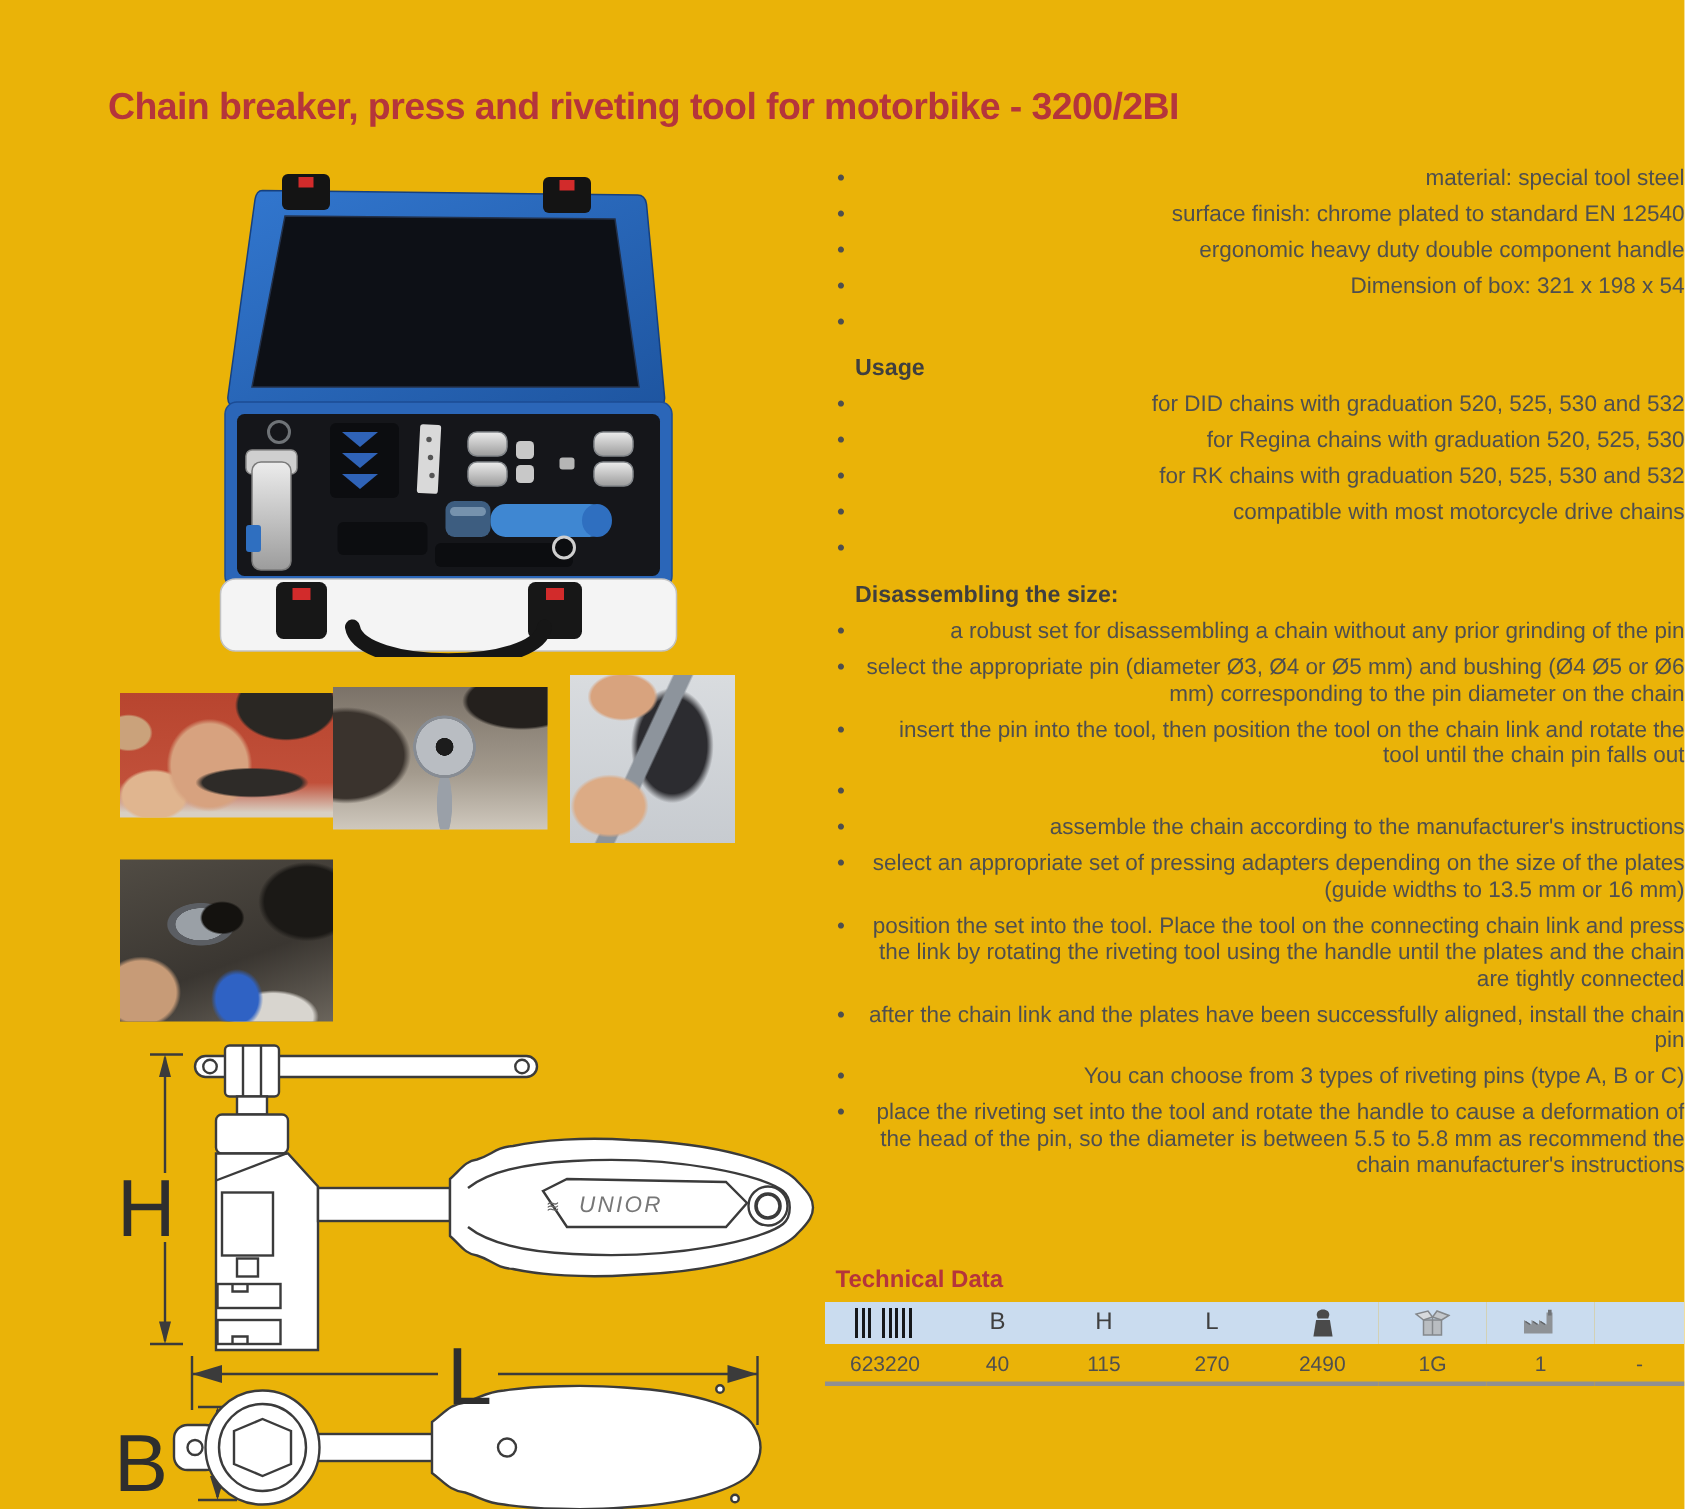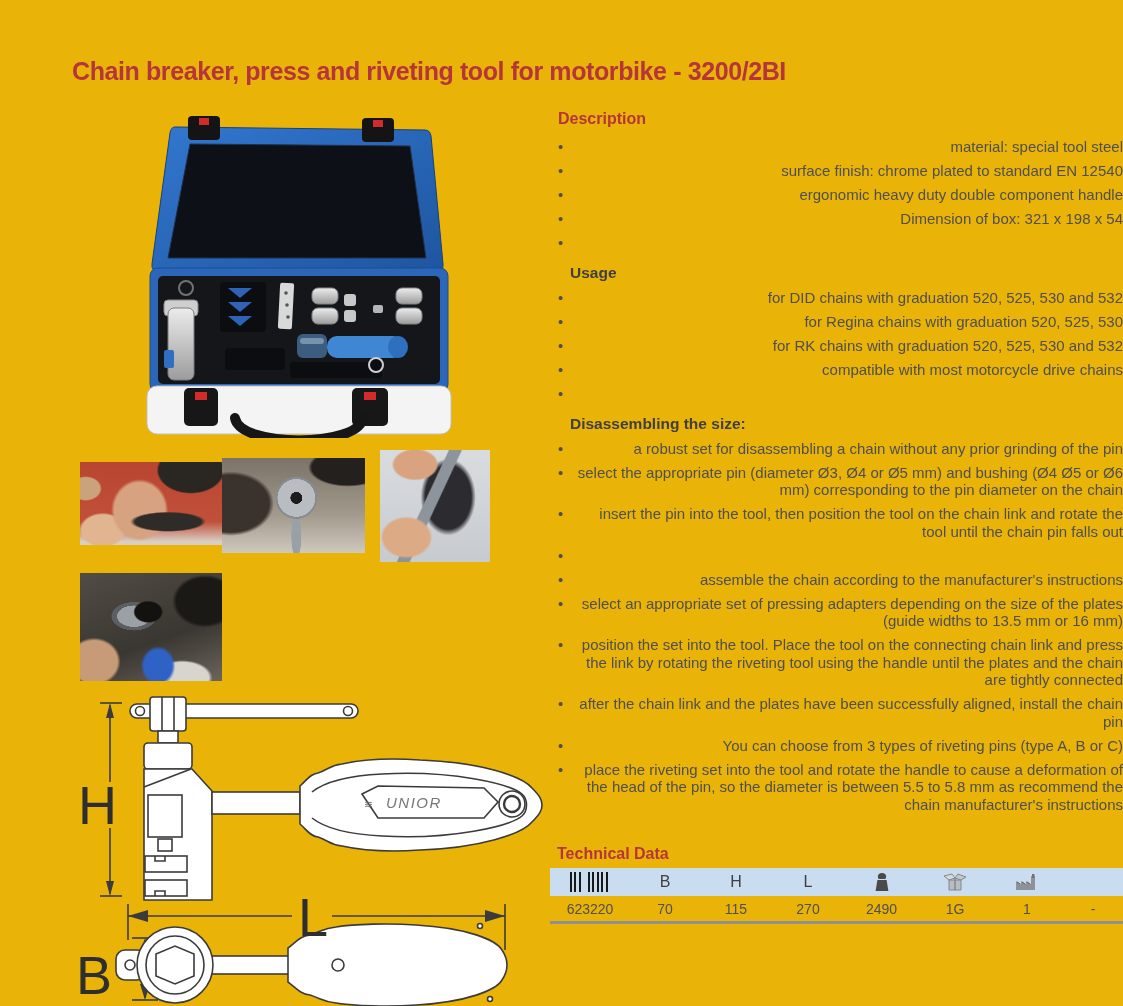--- a/index.html
+++ b/index.html
@@ -208,21 +208,20 @@
     <text x="18" y="136" font-size="54" fill="#2e2e2e">H</text>
     <text x="238" y="248" font-size="54" fill="#2e2e2e">L</text>
     <text x="16" y="306" font-size="54" fill="#2e2e2e">B</text>
     <g>
       <text x="304" y="120" font-size="11" fill="#6a6a6a">≋</text>
       <text x="326" y="120" font-size="15" font-style="italic" letter-spacing="1.5" fill="#777">UNIOR</text>
     </g>
   </svg>
 
   <div class="content">
-    <div class="red-h">Description</div>
     <div class="b">
         <span class="d">•</span>
         <span class="t">material: special tool steel</span>
       </div>
     <div class="b">
         <span class="d">•</span>
         <span class="t">surface finish: chrome plated to standard EN 12540</span>
       </div>
     <div class="b">
         <span class="d">•</span>
@@ -341,21 +340,21 @@
           <svg class="hicon" width="26" height="17" viewBox="0 0 26 17">
             <path d="M2 16 L2 7 L7 10 L7 7 L12 10 L12 7 L17 10 L17 2 L21 2 L21 16 Z" fill="#8e9296"></path>
             <rect x="18" y="0" width="2.4" height="4" fill="#6f7377"></rect>
             <path d="M3 8 L6 10 M8 8 L11 10 M13 8 L16 10" stroke="#5f6367" stroke-width="1"></path>
           </svg>
         </th>
         <th></th>
       </tr>
       <tr>
         <td>623220</td>
-        <td>70</td>
+        <td>40</td>
         <td>115</td>
         <td>270</td>
         <td>2490</td>
         <td>1G</td>
         <td>1</td>
         <td>-</td>
       </tr>
     </tbody>
       </table>
   </div>

